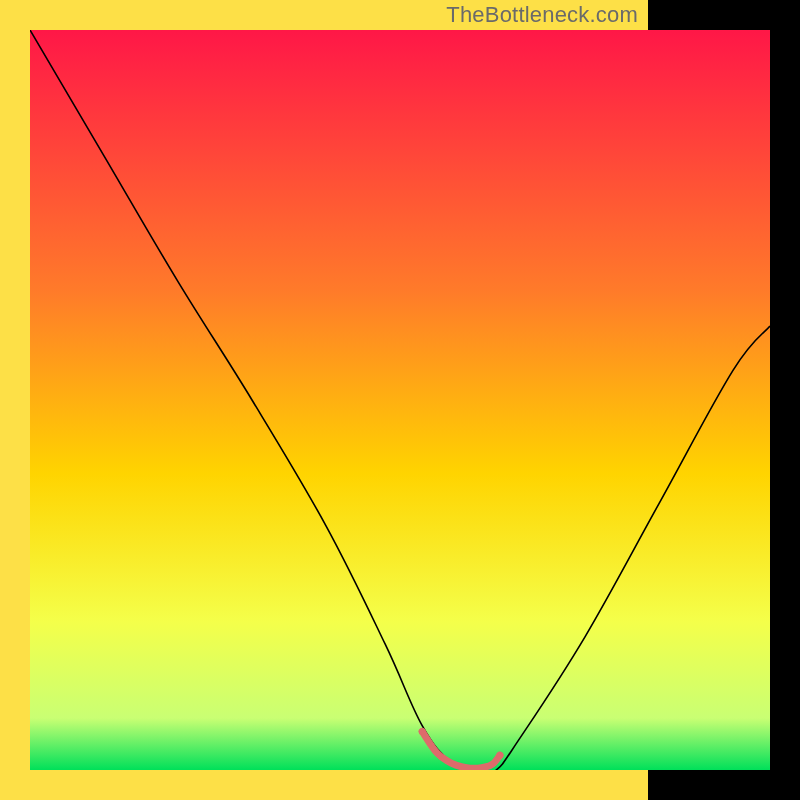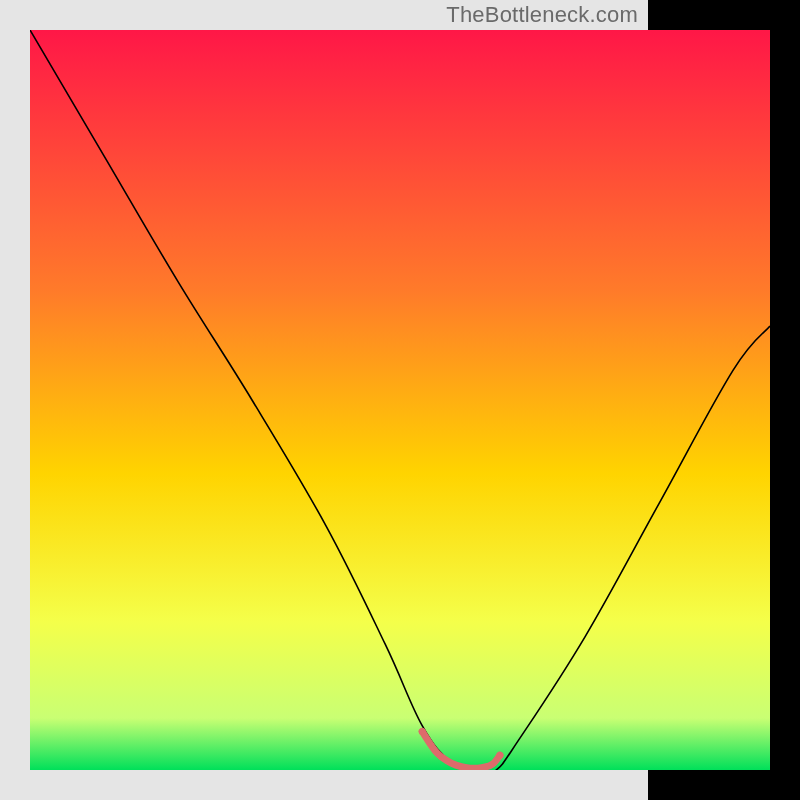--- a/index.html
+++ b/index.html
@@ -8,21 +8,21 @@
     width: 800px;
     height: 800px;
     background: #000;
     font-family: Arial, Helvetica, sans-serif;
     overflow: hidden;
   }
   .frame {
     position: relative;
     width: 648px;
     height: 800px;
-    background: #e5e5e5;
+    background: #fde047;
     text-align: right;
   }
   .attribution {
     position: absolute;
     top: 2px;
     right: 10px;
     color: #6a6a6a;
     font-size: 22px;
     font-weight: 500;
     letter-spacing: 0.2px;

